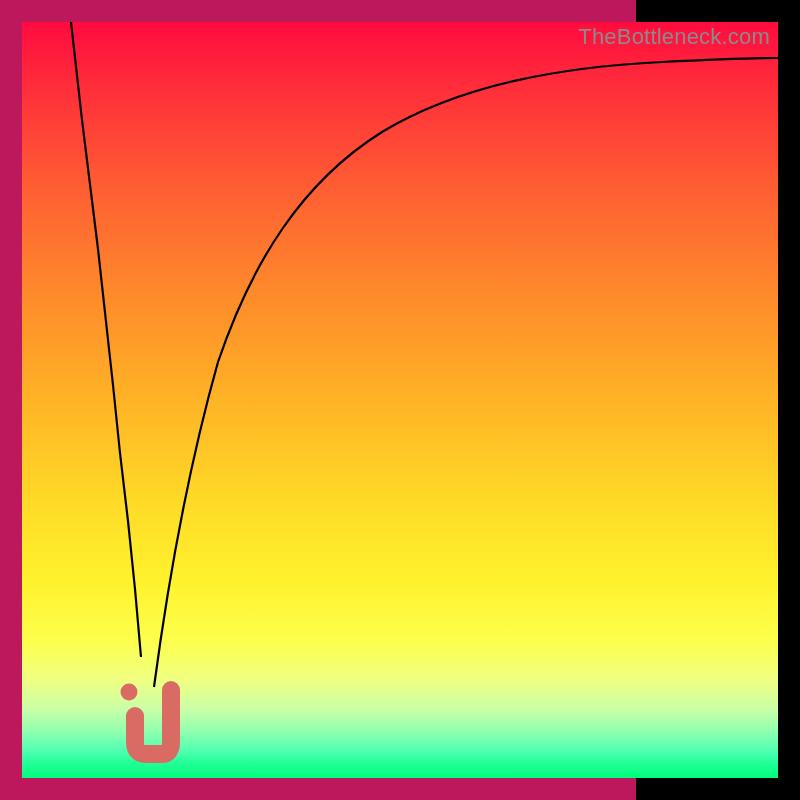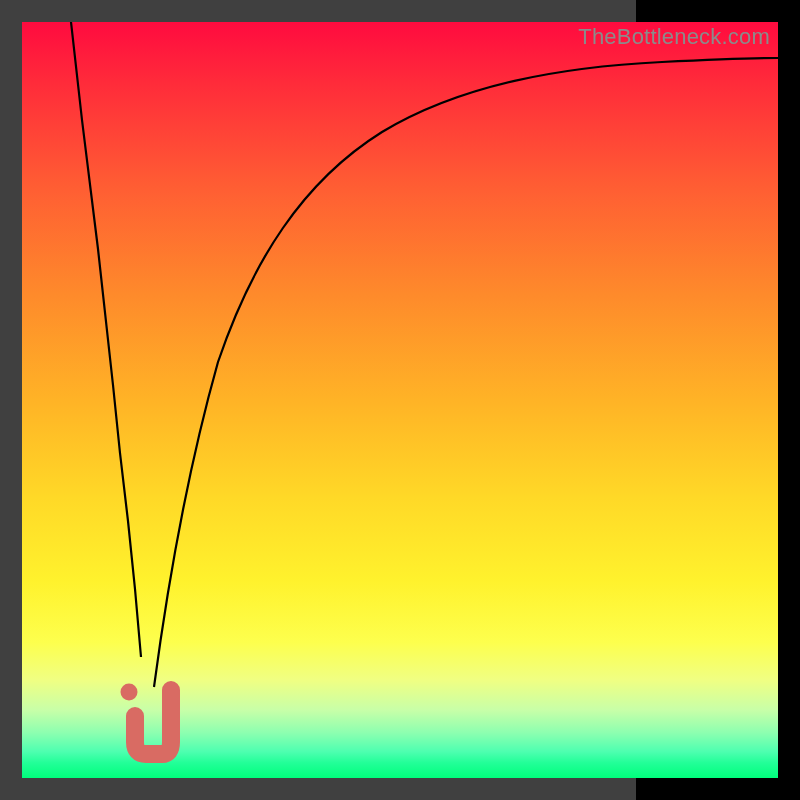--- a/index.html
+++ b/index.html
@@ -10,21 +10,21 @@
     background: #000;
     overflow: hidden;
     font-family: Arial, Helvetica, sans-serif;
   }
   .frame {
     position: absolute;
     left: 0;
     top: 0;
     width: 636px;
     height: 800px;
-    background: #404040;
+    background: #be185d;
     text-decoration: underline;
   }
   .plot {
     position: absolute;
     left: 22px;
     top: 22px;
     width: 756px;
     height: 756px;
     background: linear-gradient(to bottom,
       #ff0b3f 0%,

